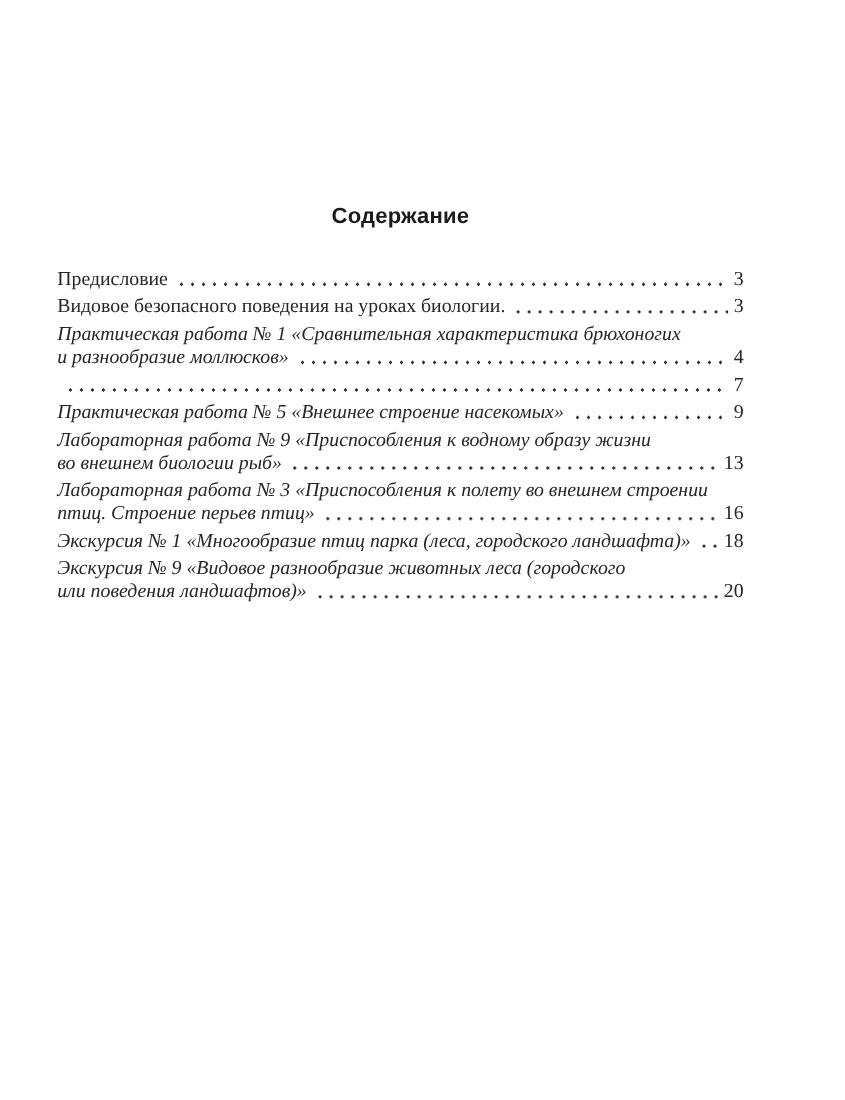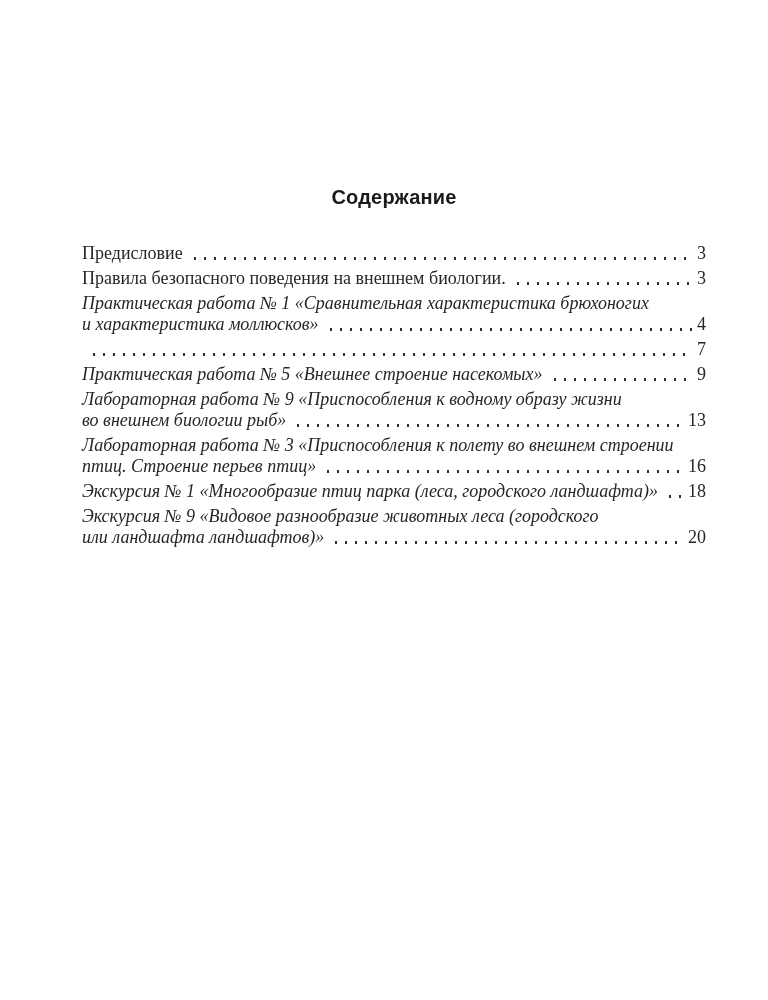--- a/index.html
+++ b/index.html
@@ -14,21 +14,20 @@
     background: #ffffff;
     overflow: hidden;
     font-family: "Liberation Serif", serif;
     color: #262626;
   }
   .content {
     position: absolute;
     left: 52px;
     top: 186px;
     width: 624px;
-    margin-left: 30px;
   }
   .toc-title {
     font-family: "Liberation Sans", sans-serif;
     font-weight: 700;
     font-size: 20px;
     color: #1a1a1a;
     text-align: center;
     margin: 0 0 34px 0;
     letter-spacing: 0.2px;
   }
@@ -71,31 +70,31 @@
     <div>
         <div class="entry">
           <div class="line">
             <span class="txt">Предисловие</span>
             <span class="leader"></span>
             <span class="pagenum">3</span>
           </div>
         </div>
         <div class="entry">
           <div class="line">
-            <span class="txt">Правила безопасного поведения на внешнем биологии.</span>
+            <span class="txt">Видовое безопасного поведения на уроках биологии.</span>
             <span class="leader"></span>
             <span class="pagenum">3</span>
           </div>
         </div>
         <div class="entry italic">
           <div class="line">
             <span class="txt">Практическая работа № 1 «Сравнительная характеристика брюхоногих</span>
           </div>
           <div class="line">
-            <span class="txt">и характеристика моллюсков»</span>
+            <span class="txt">и разнообразие моллюсков»</span>
             <span class="leader"></span>
             <span class="pagenum">4</span>
           </div>
         </div>
         <div class="entry italic">
           <div class="line">
             <span class="leader"></span>
             <span class="pagenum">7</span>
           </div>
         </div>
@@ -131,20 +130,20 @@
             <span class="txt">Экскурсия № 1 «Многообразие птиц парка (леса, городского ландшафта)»</span>
             <span class="leader"></span>
             <span class="pagenum">18</span>
           </div>
         </div>
         <div class="entry italic">
           <div class="line">
             <span class="txt">Экскурсия № 9 «Видовое разнообразие животных леса (городского</span>
           </div>
           <div class="line">
-            <span class="txt">или ландшафта ландшафтов)»</span>
+            <span class="txt">или поведения ландшафтов)»</span>
             <span class="leader"></span>
             <span class="pagenum">20</span>
           </div>
         </div>
       </div>
   </div>
 </div>
 
 </body></html>

